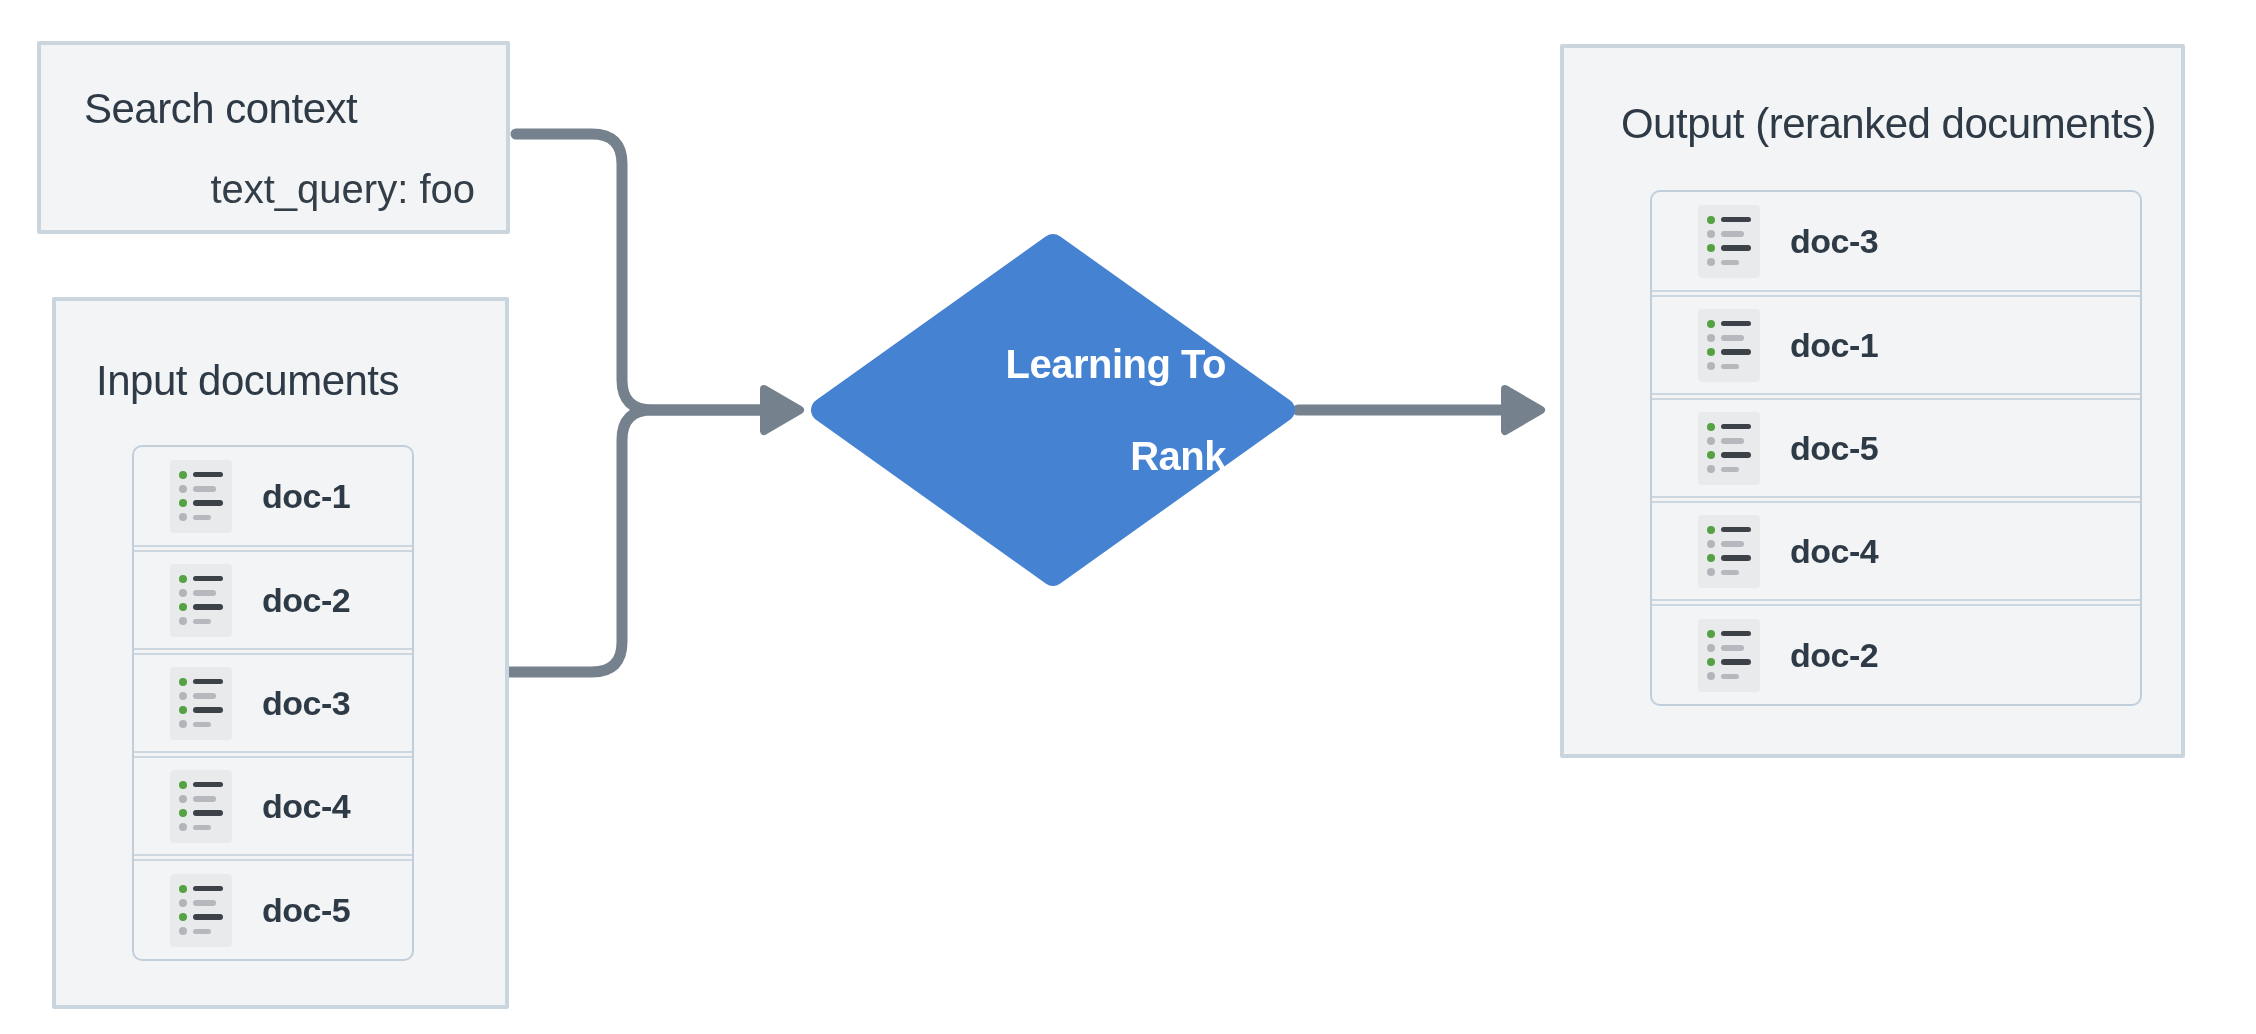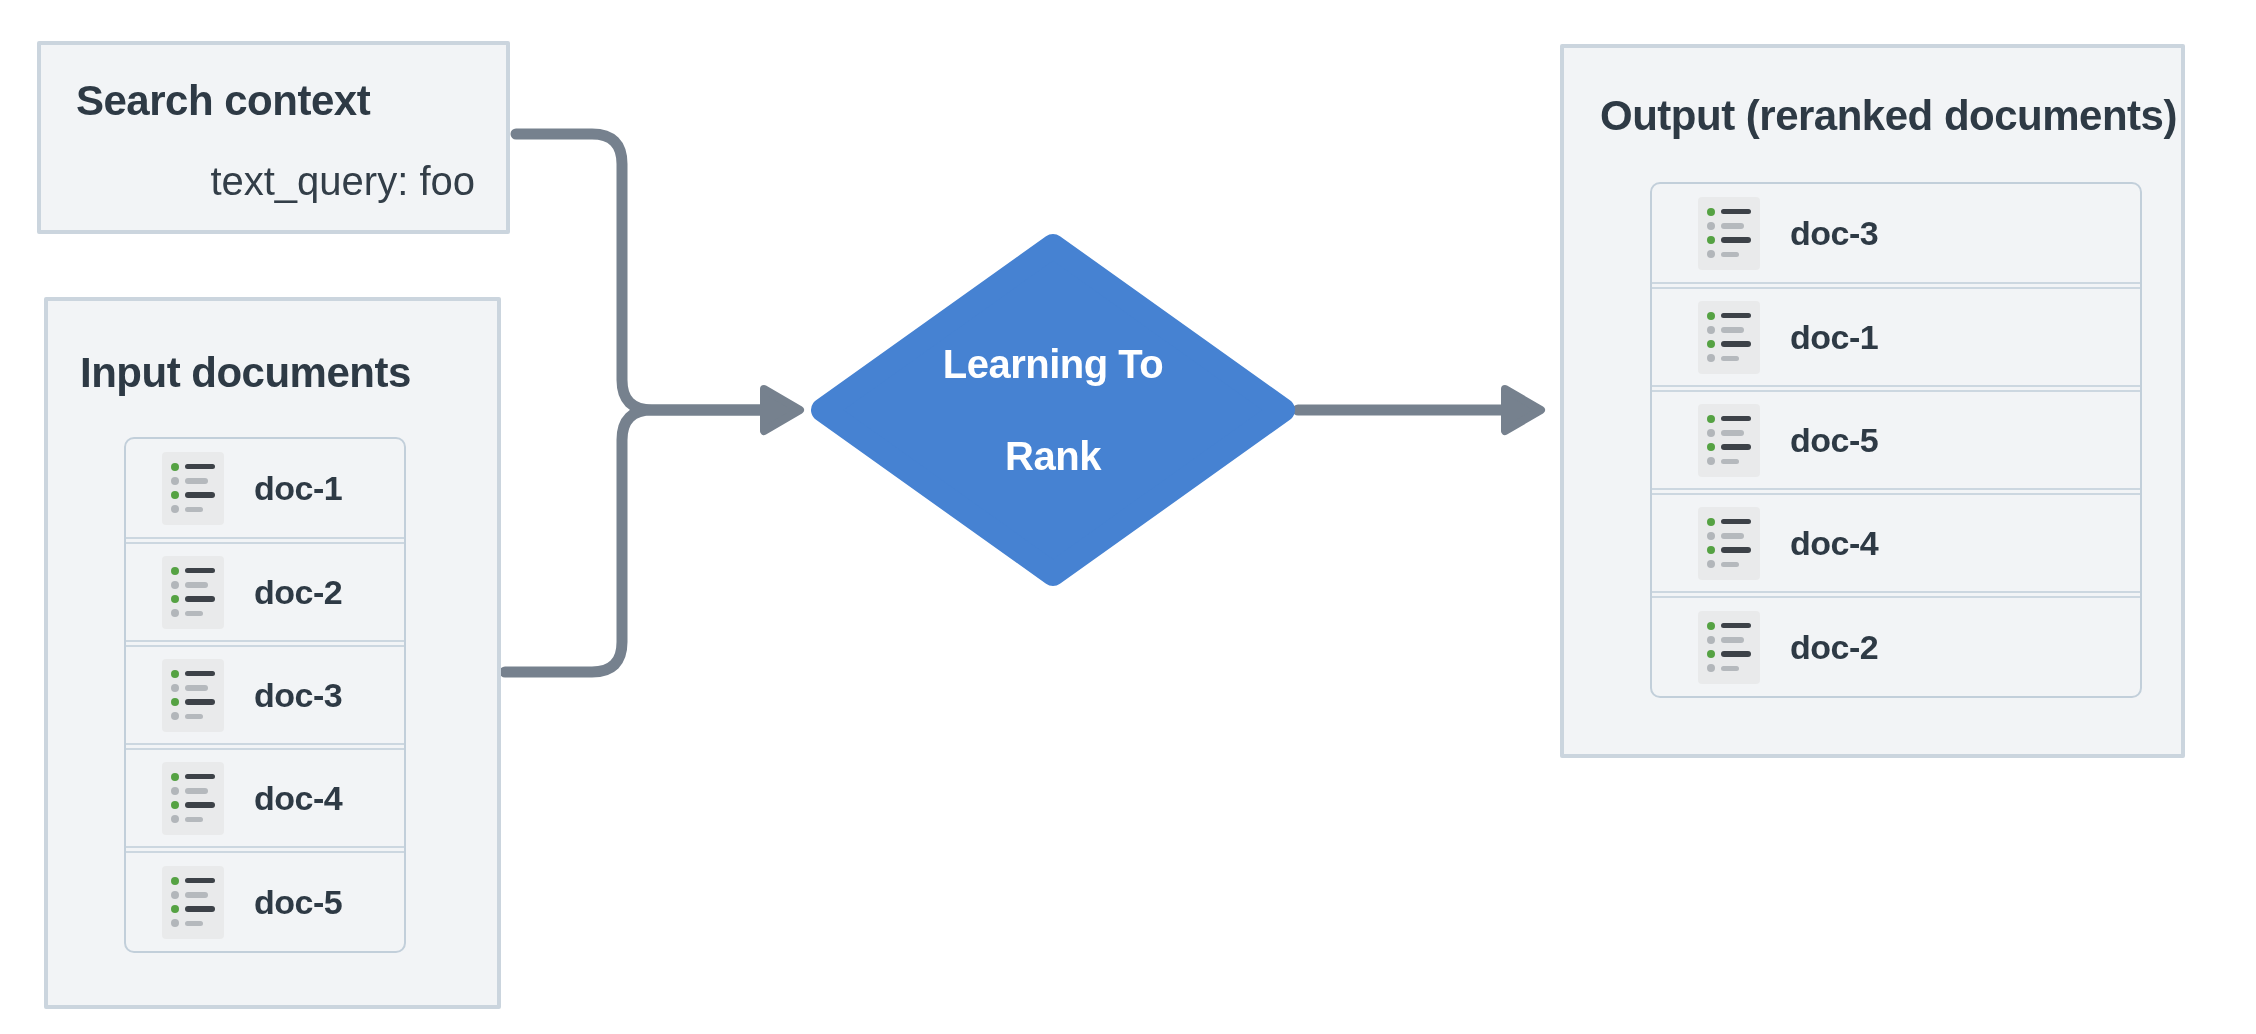--- a/index.html
+++ b/index.html
@@ -16,24 +16,24 @@
     font-family:"Liberation Sans","DejaVu Sans",sans-serif;
     color:var(--title_text);
   }
   .panel{
     position:absolute; box-sizing:border-box;
     background:var(--panel_bg);
     border:4px solid var(--panel_border);
     border-radius:2px;
   }
   #search-panel{ left:37px;  top:41px;  width:473px; height:193px; padding:26px 31px;}
-  #input-panel { left:44px;  top:297px; width:457px; height:712px; padding:42px 28px;}
+  #input-panel { left:52px;  top:297px; width:457px; height:712px; padding:42px 28px;}
   #output-panel{ left:1560px;top:44px;  width:625px; height:714px; padding:38px 0;}
   .panel-title{
-    margin:4px; font-size:42px; line-height:52px; font-weight:bold;
+    margin:12px; font-size:42px; line-height:52px; font-weight:normal;
     color:var(--title_text); letter-spacing:-0.5px;
   }
   #output-panel .panel-title{ text-align:center;padding-left:32px; }
   .panel-body{
     margin:30px 0 0 0; font-size:40px; line-height:48px; font-weight:normal;
     color:var(--body_text);
     text-align:right;
   }
   .doc-list{
     box-sizing:border-box; border:2.5px solid var(--list_border);
@@ -61,22 +61,22 @@
   .dot{ width:8px; height:8px; border-radius:50%; flex:0 0 8px; }
   .dot.green{ background:var(--icon_green); }
   .dot.gray{ background:var(--icon_dot_gray); }
   .bar{ height:5.5px; border-radius:3px; }
   .bar.dark{ background:var(--icon_dark); width:30px; }
   .bar.gray{ background:var(--icon_gray); }
   .bar.med{ width:23px; }
   .bar.short{ width:18px; }
   #flow-svg{ position:absolute; left:0; top:0; pointer-events:none; }
   #diamond-label{
-    position:absolute; left:853px; top:350px; width:400px; height:120px;
-    display:flex; flex-direction:column; align-items:center; justify-content:center;
+    position:absolute; left:826px; top:350px; width:400px; height:120px;
+    display:flex; flex-direction:column; align-items:flex-end; justify-content:center;
     font-size:40px; line-height:56px; font-weight:bold; color:var(--diamond_text);
     text-align:center; letter-spacing:-0.5px;gap:36px;
   }
 </style>
 </head>
 <body>
 
 <div id="canvas">
 
   <svg id="flow-svg" width="2256" height="1034" viewBox="0 0 2256 1034">

